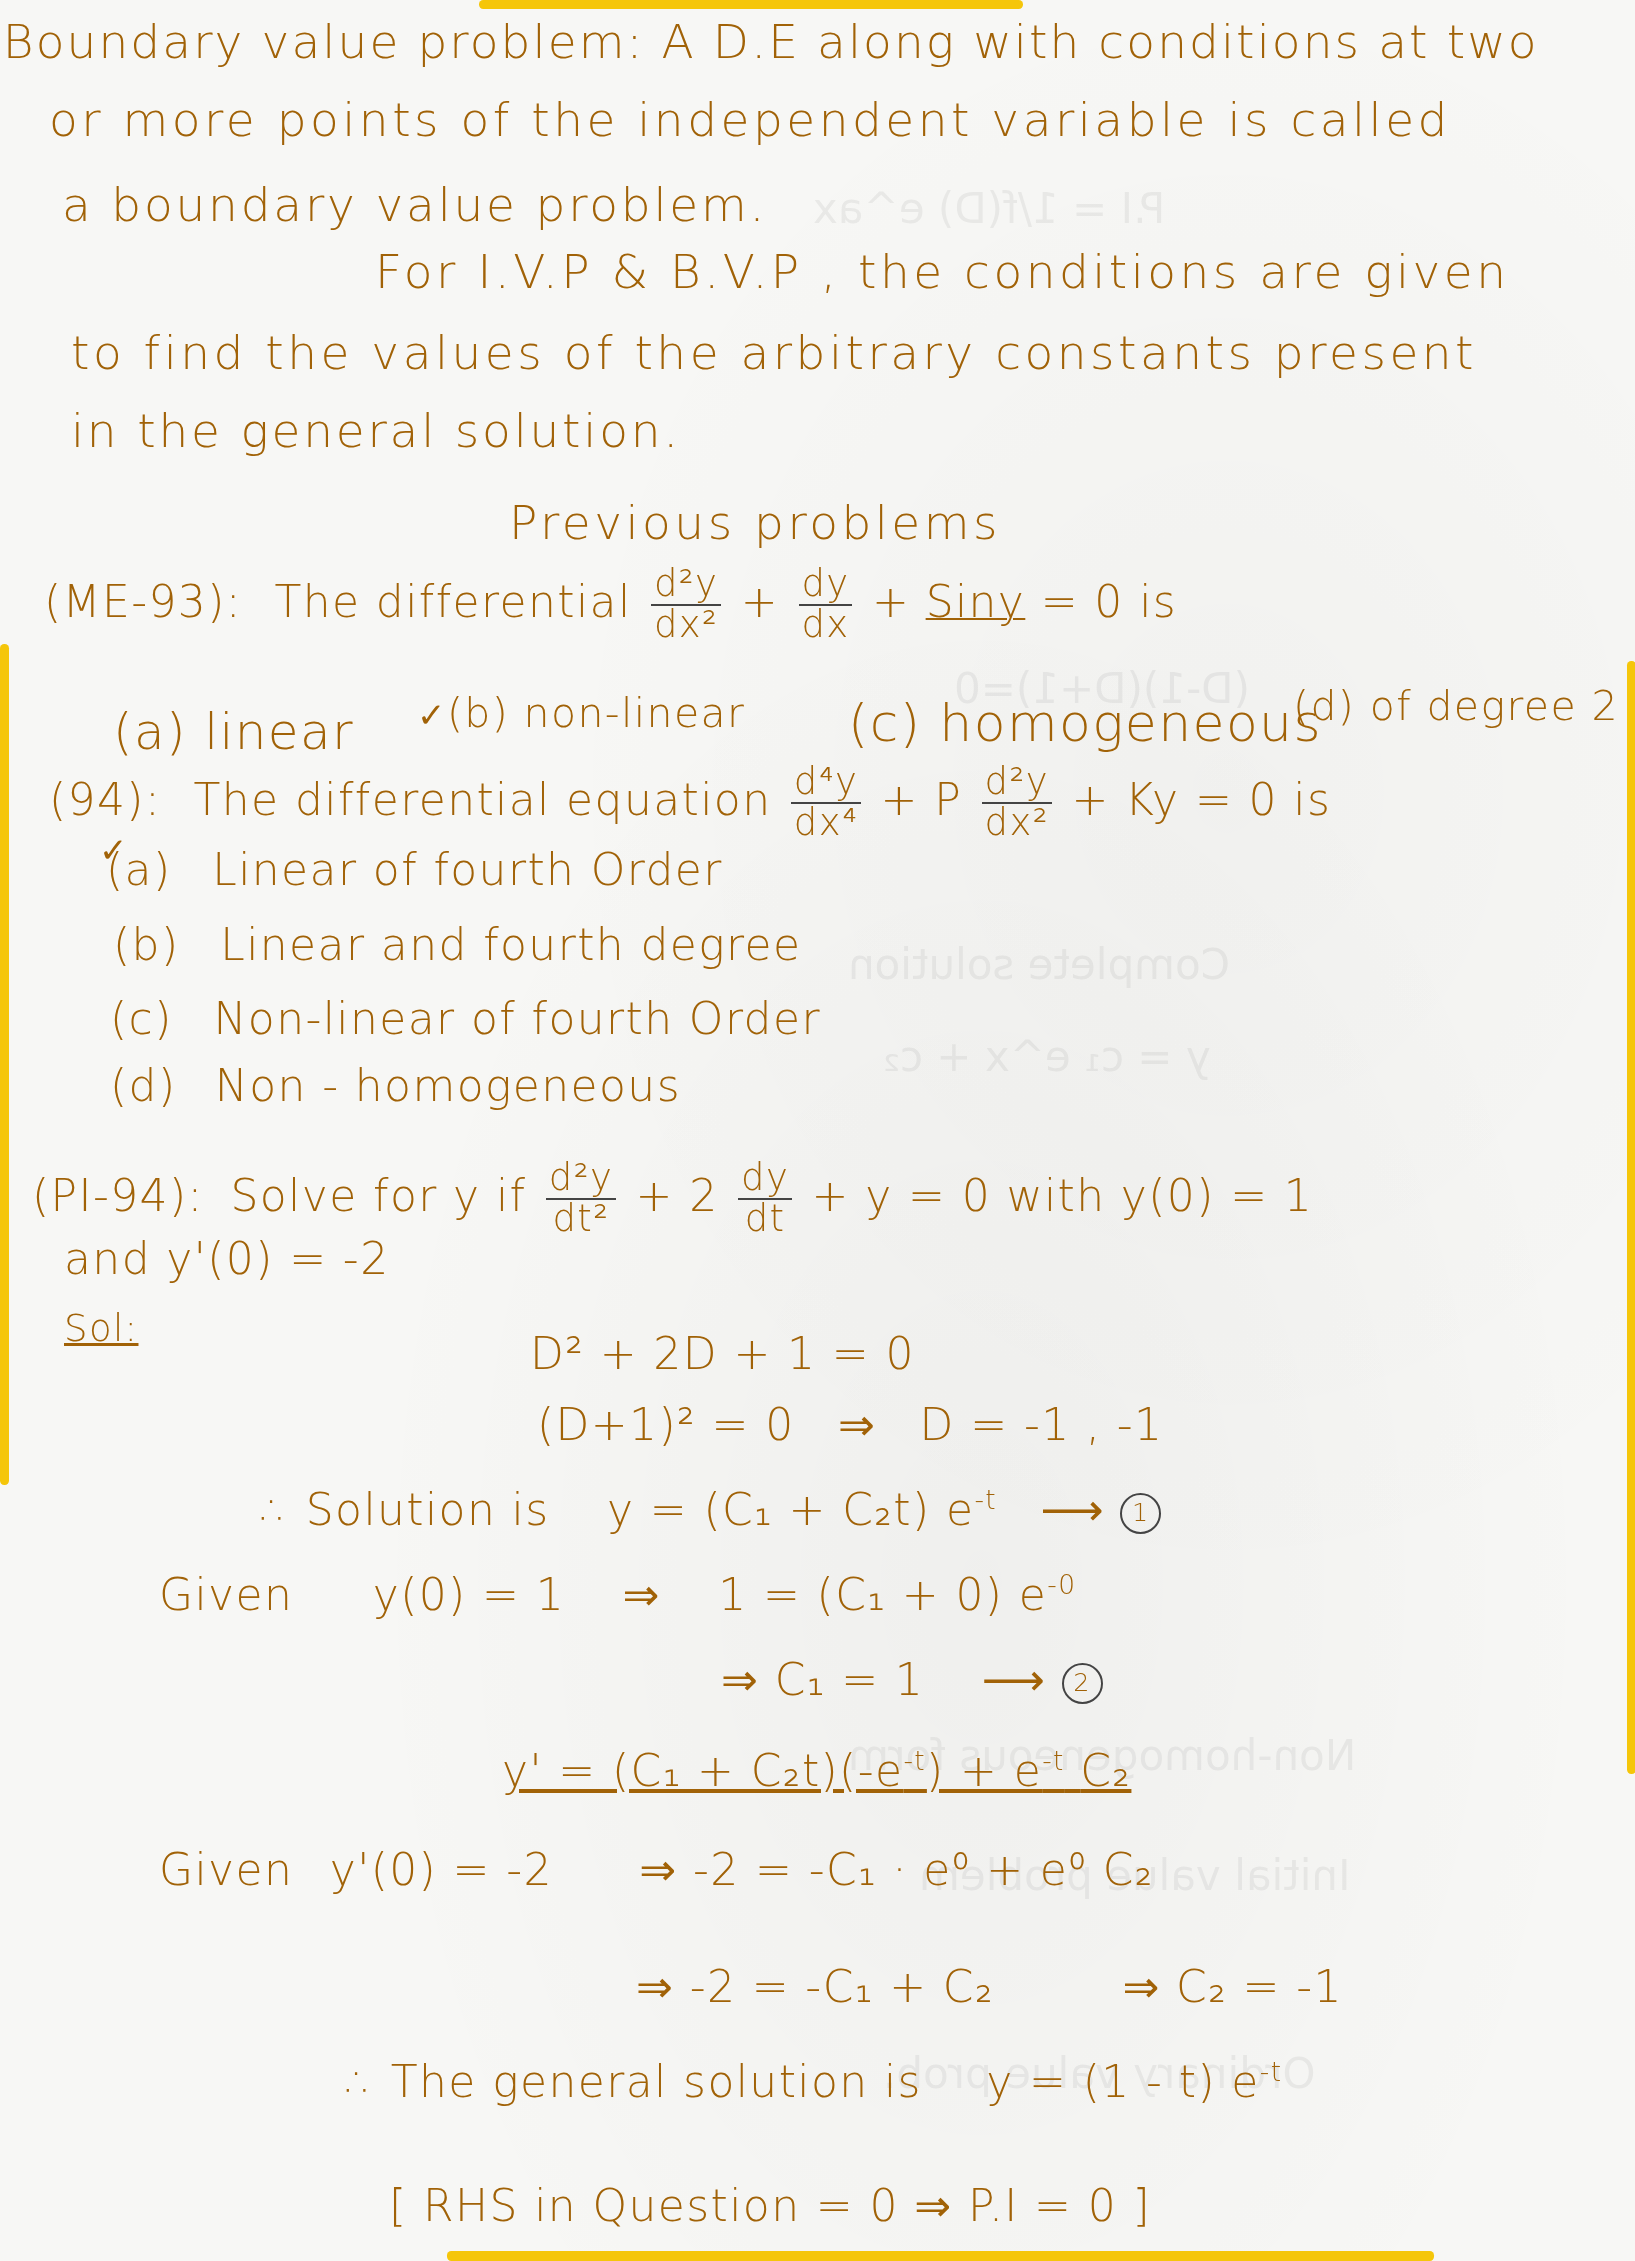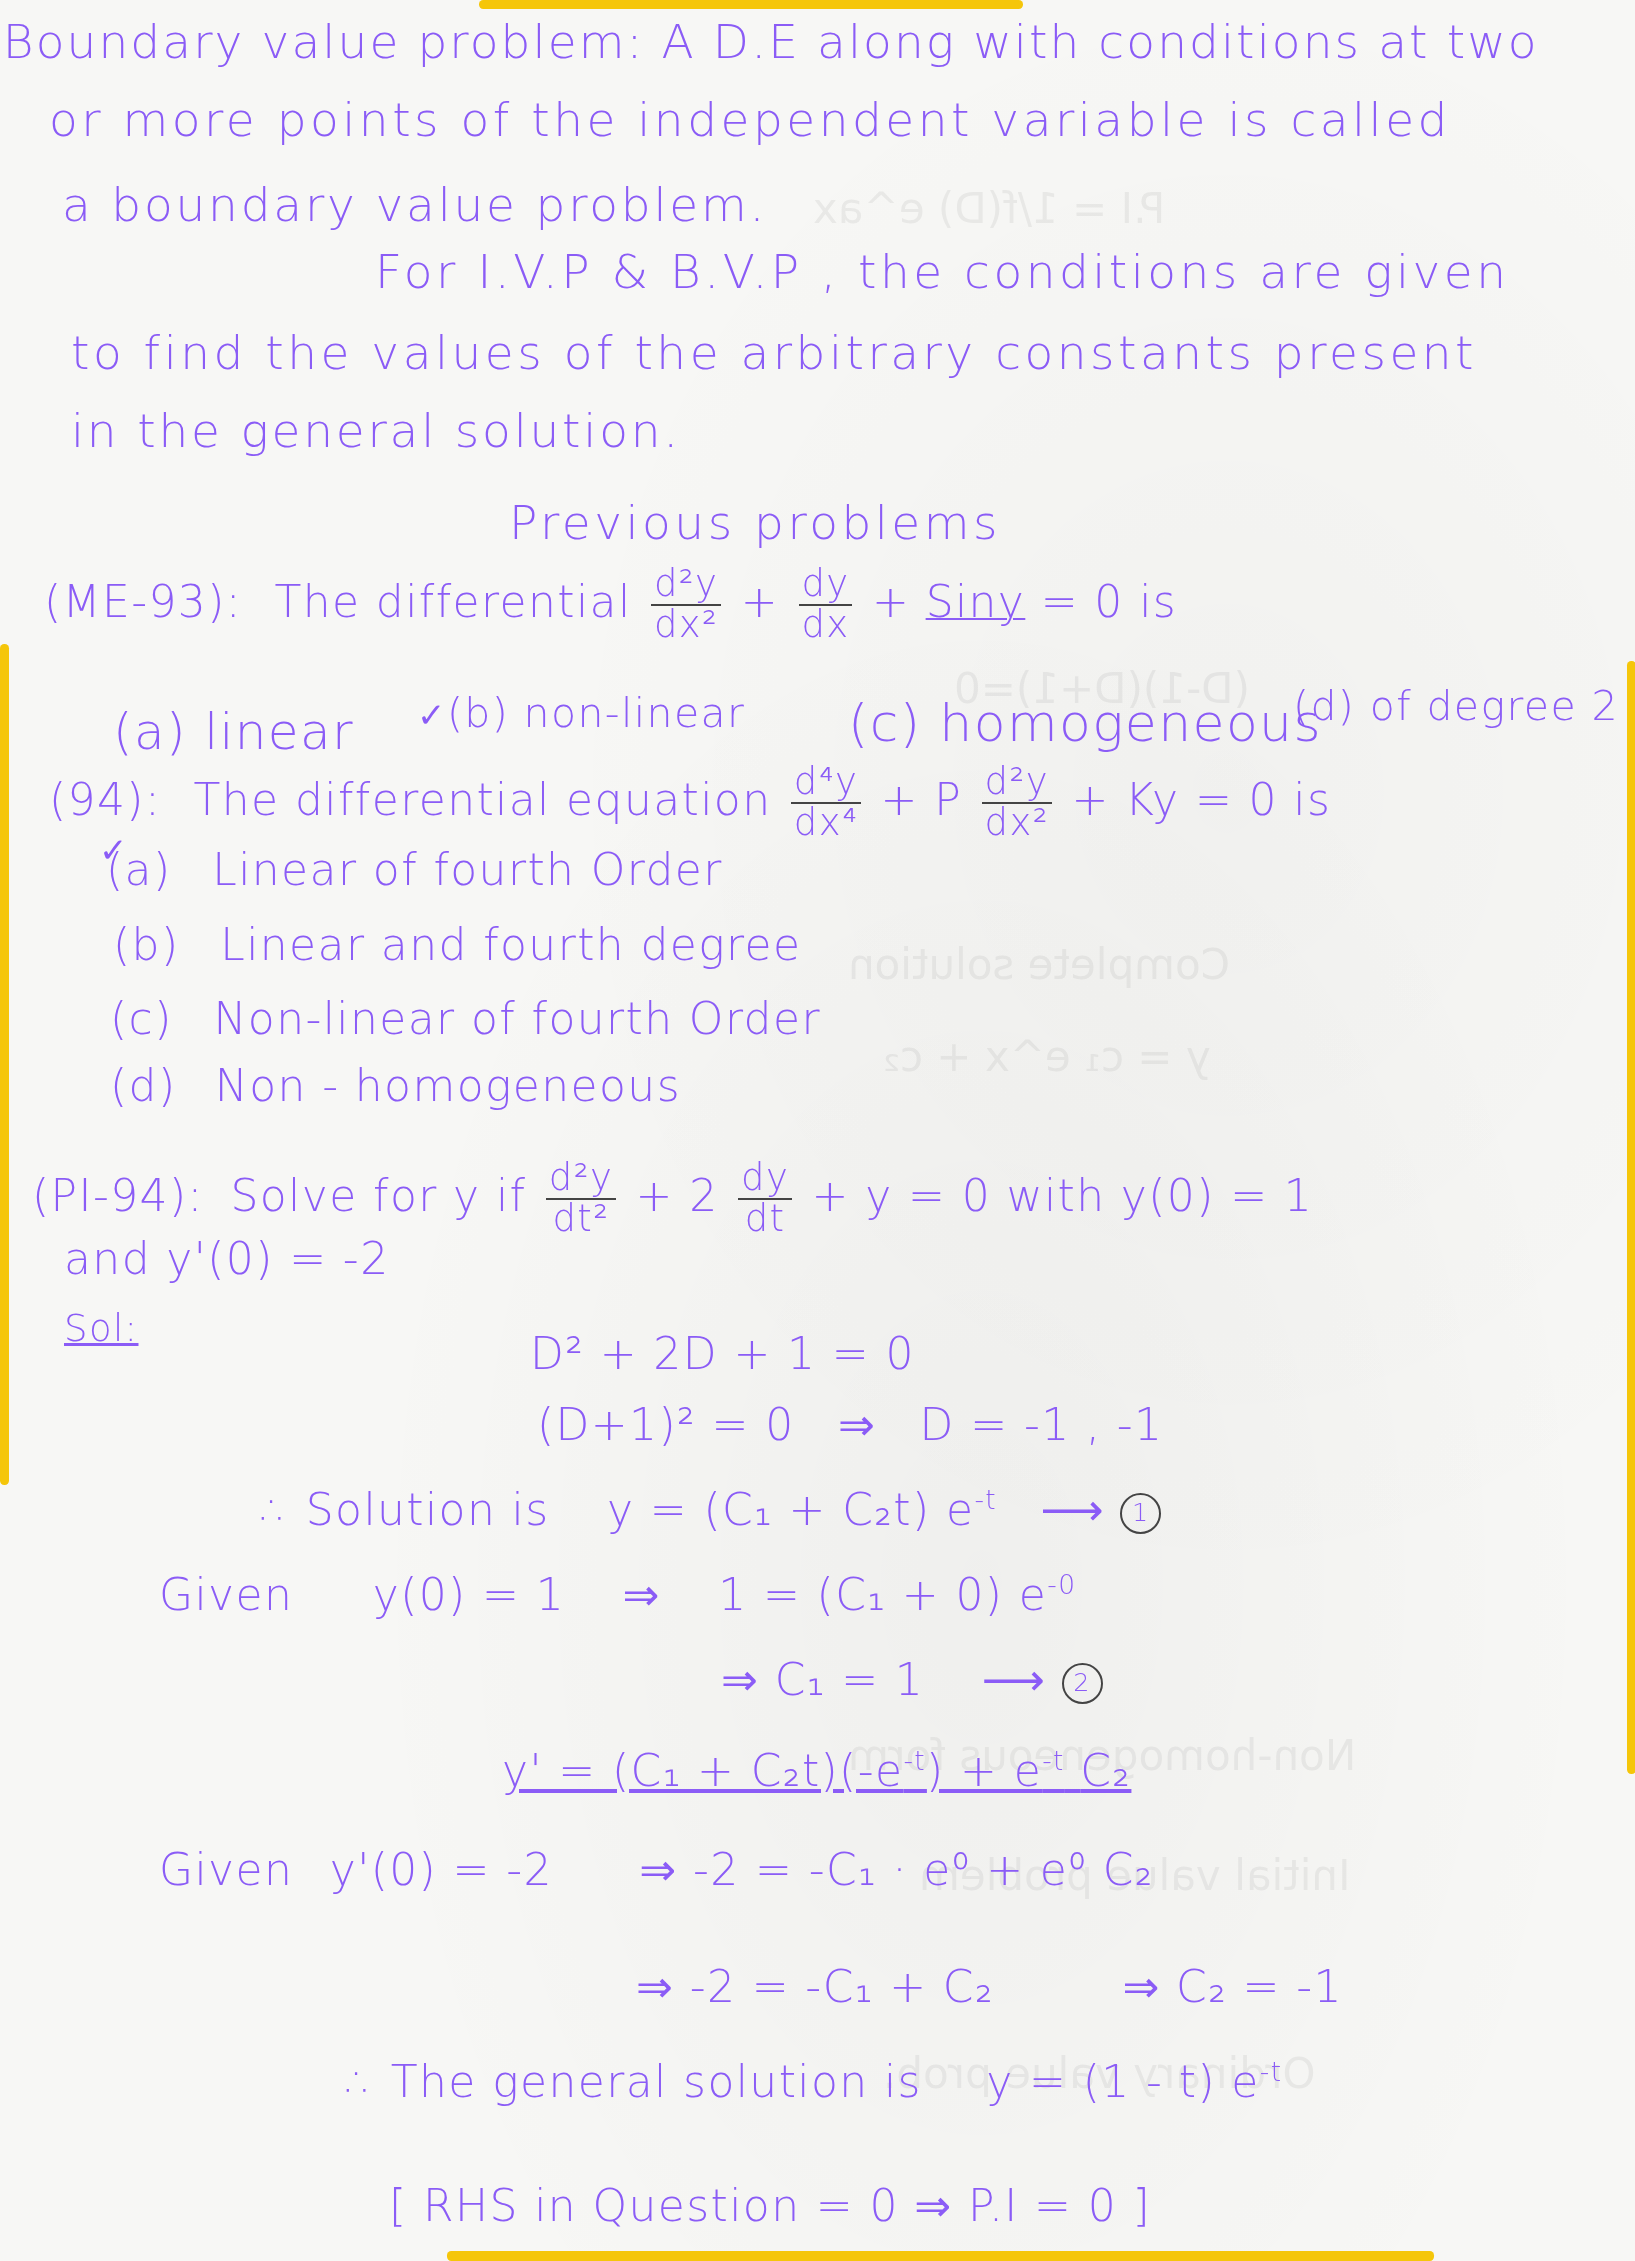--- a/index.html
+++ b/index.html
@@ -18,21 +18,21 @@
   }
   .ghost {
     position: absolute; color: rgba(60,60,60,0.07); font-size: 42px;
     font-family: "DejaVu Sans", sans-serif; white-space: nowrap;
     transform: scaleX(-1);
   }
   .hl { position: absolute; background: #f5c60a; border-radius: 4.2px; }
   .line {
     position: absolute; white-space: nowrap;
     font-size: 44px; font-weight: 200; letter-spacing: 1.4px;
-    color: #8b5cf6;
+    color: #a16207;
   }
   .line.big { font-size: 47px; }
   .frac {
     display: inline-block; vertical-align: middle; text-align: center;
     font-size: 37px; line-height: 1.05; margin: 0 4.2px;
   }
   .frac .num { display: block; border-bottom: 2.1px solid #444; padding: 0 2.8px; }
   .frac .den { display: block; padding: 0 2.8px; text-align: center; }
   sup { font-size: 0.6em; }
   .u { text-decoration: underline; text-decoration-thickness: 2.1px; }

